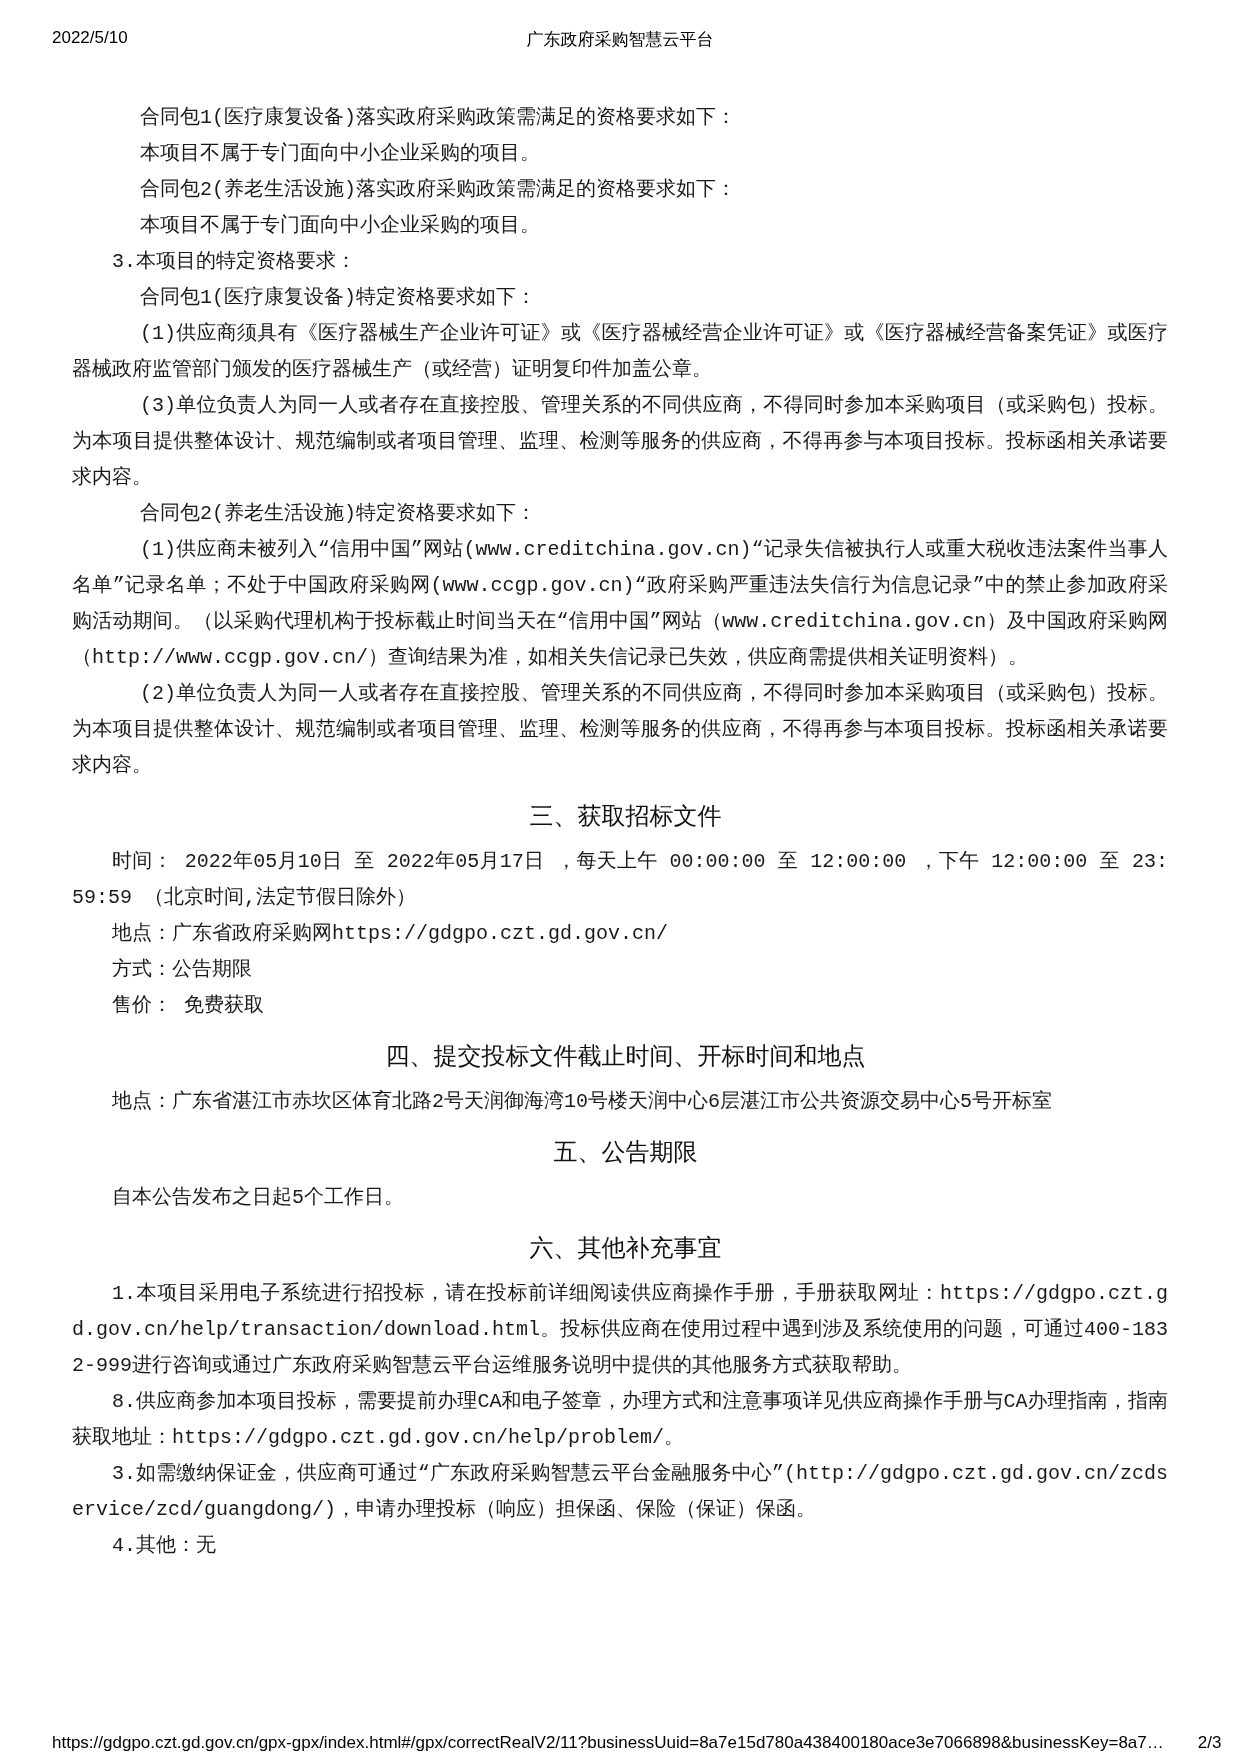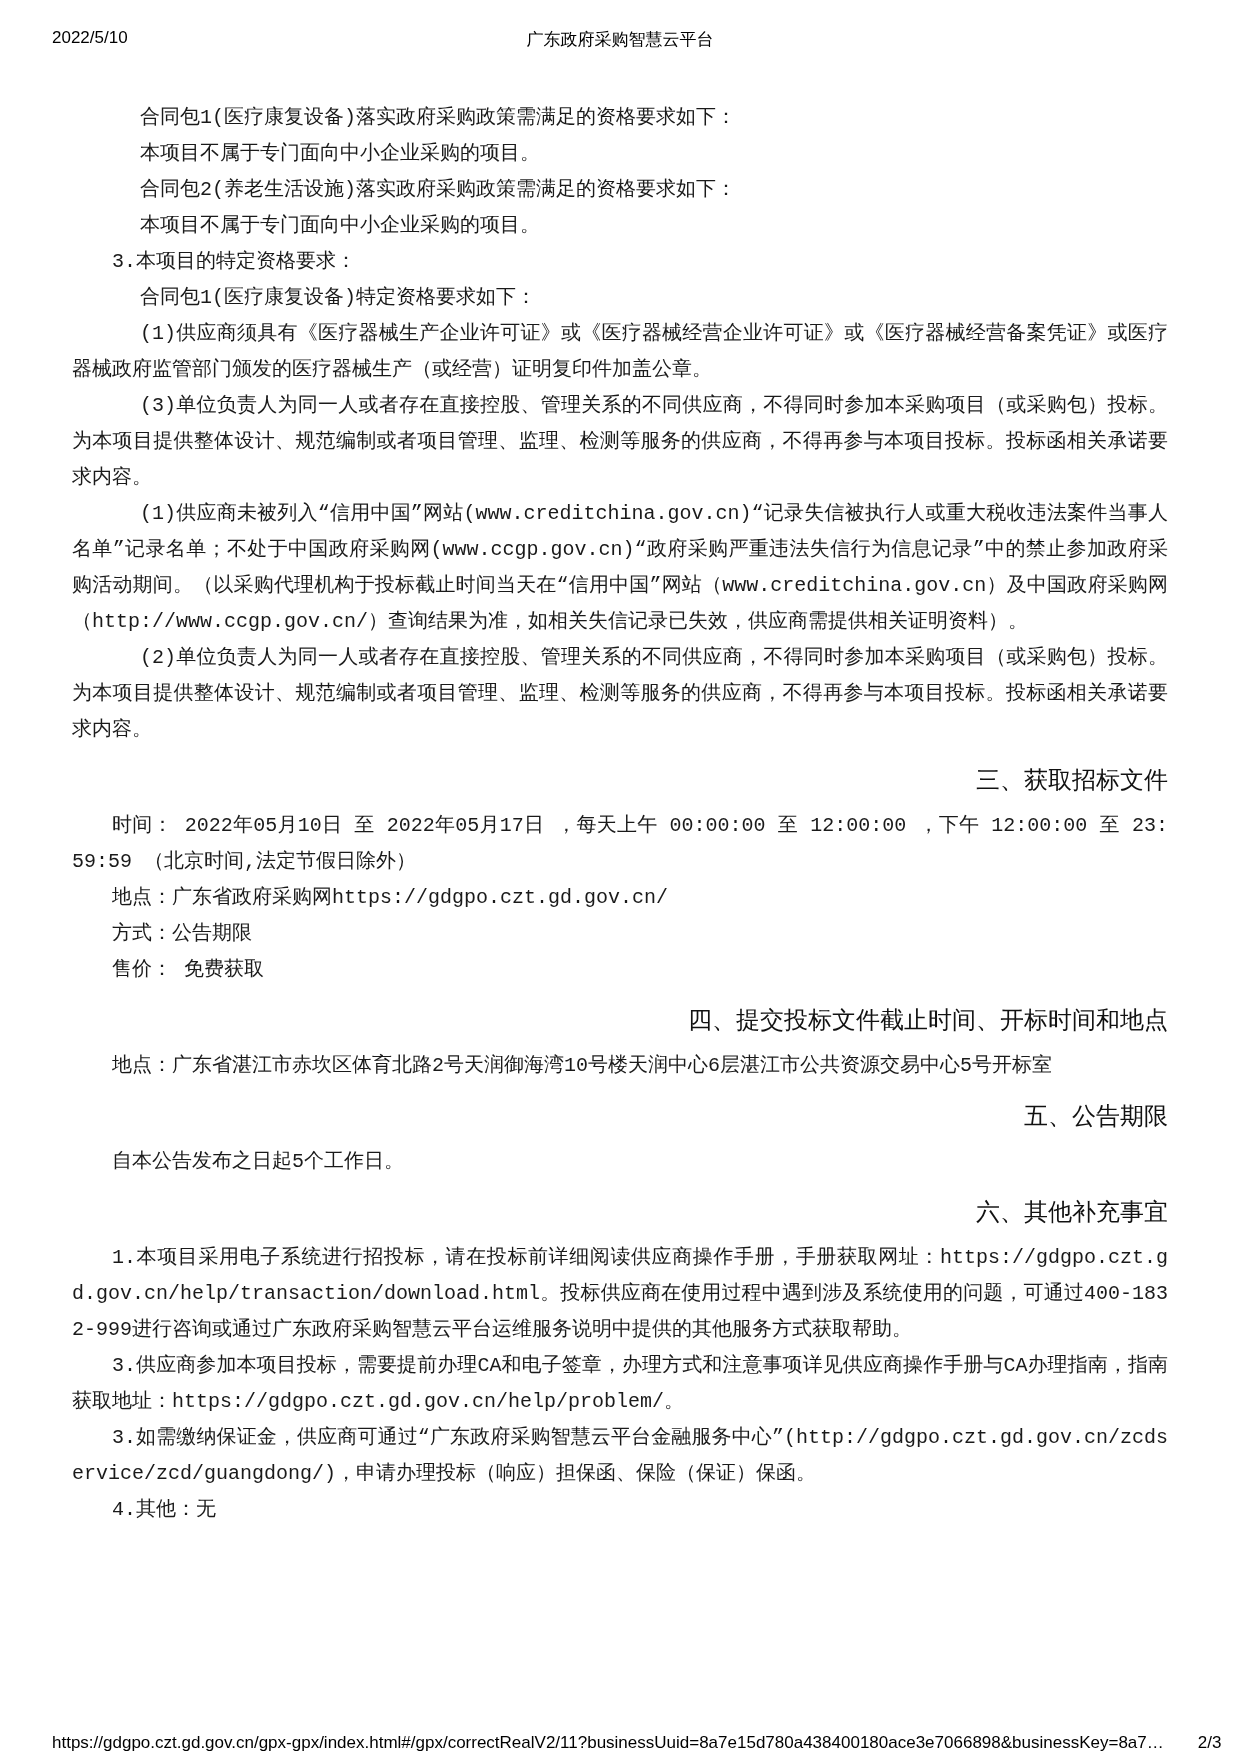--- a/index.html
+++ b/index.html
@@ -34,21 +34,21 @@
     margin-top: 44px;
   }
   .doc-body p { margin: 0; }
   .indent2 { text-indent: 40px; }
   .indent3 { text-indent: 68px; }
   .sec-heading {
     font-size: 24px;
     font-weight: 400;
     line-height: 40px;
     margin: 14px 0 6px 11px;
-    text-align: right;
+    text-align: center;
     text-indent: 0;
     color: #111111;
     word-break: keep-all;
   }
   .page-footer {
     position: absolute;
     left: 52px; right: 52px; top: 1702px;
     font-family: "Liberation Sans", sans-serif;
     font-size: 17px;
     color: #000000;
@@ -72,38 +72,39 @@
 
     <p class="indent3">合同包1(医疗康复设备)落实政府采购政策需满足的资格要求如下：</p>
     <p class="indent3">本项目不属于专门面向中小企业采购的项目。</p>
     <p class="indent3">合同包2(养老生活设施)落实政府采购政策需满足的资格要求如下：</p>
     <p class="indent3">本项目不属于专门面向中小企业采购的项目。</p>
 
     <p class="indent2">3.本项目的特定资格要求：</p>
     <p class="indent3">合同包1(医疗康复设备)特定资格要求如下：</p>
     <p class="indent3">(1)供应商须具有《医疗器械生产企业许可证》或《医疗器械经营企业许可证》或《医疗器械经营备案凭证》或医疗器械政府监管部门颁发的医疗器械生产（或经营）证明复印件加盖公章。</p>
     <p class="indent3">(3)单位负责人为同一人或者存在直接控股、管理关系的不同供应商，不得同时参加本采购项目（或采购包）投标。为本项目提供整体设计、规范编制或者项目管理、监理、检测等服务的供应商，不得再参与本项目投标。投标函相关承诺要求内容。</p>
+    <p class="indent3">合同包2(养老生活设施)特定资格要求如下：</p>
     <p class="indent3">(1)供应商未被列入“信用中国”网站(www.creditchina.gov.cn)“记录失信被执行人或重大税收违法案件当事人名单”记录名单；不处于中国政府采购网(www.ccgp.gov.cn)“政府采购严重违法失信行为信息记录”中的禁止参加政府采购活动期间。（以采购代理机构于投标截止时间当天在“信用中国”网站（www.creditchina.gov.cn）及中国政府采购网（http://www.ccgp.gov.cn/）查询结果为准，如相关失信记录已失效，供应商需提供相关证明资料）。</p>
     <p class="indent3">(2)单位负责人为同一人或者存在直接控股、管理关系的不同供应商，不得同时参加本采购项目（或采购包）投标。为本项目提供整体设计、规范编制或者项目管理、监理、检测等服务的供应商，不得再参与本项目投标。投标函相关承诺要求内容。</p>
 
     <h2 class="sec-heading">三、获取招标文件</h2>
     <p class="indent2">时间： 2022年05月10日 至 2022年05月17日 ，每天上午 00:00:00 至 12:00:00 ，下午 12:00:00 至 23:59:59 （北京时间,法定节假日除外）</p>
     <p class="indent2">地点：广东省政府采购网https://gdgpo.czt.gd.gov.cn/</p>
     <p class="indent2">方式：公告期限</p>
     <p class="indent2">售价： 免费获取</p>
 
     <h2 class="sec-heading">四、提交投标文件截止时间、开标时间和地点</h2>
     <p class="indent2">地点：广东省湛江市赤坎区体育北路2号天润御海湾10号楼天润中心6层湛江市公共资源交易中心5号开标室</p>
 
     <h2 class="sec-heading">五、公告期限</h2>
     <p class="indent2">自本公告发布之日起5个工作日。</p>
 
     <h2 class="sec-heading">六、其他补充事宜</h2>
     <p class="indent2">1.本项目采用电子系统进行招投标，请在投标前详细阅读供应商操作手册，手册获取网址：https://gdgpo.czt.gd.gov.cn/help/transaction/download.html。投标供应商在使用过程中遇到涉及系统使用的问题，可通过400-1832-999进行咨询或通过广东政府采购智慧云平台运维服务说明中提供的其他服务方式获取帮助。</p>
-    <p class="indent2">3.供应商参加本项目投标，需要提前办理CA和电子签章，办理方式和注意事项详见供应商操作手册与CA办理指南，指南获取地址：https://gdgpo.czt.gd.gov.cn/help/problem/。</p>
+    <p class="indent2">8.供应商参加本项目投标，需要提前办理CA和电子签章，办理方式和注意事项详见供应商操作手册与CA办理指南，指南获取地址：https://gdgpo.czt.gd.gov.cn/help/problem/。</p>
     <p class="indent2">3.如需缴纳保证金，供应商可通过“广东政府采购智慧云平台金融服务中心”(http://gdgpo.czt.gd.gov.cn/zcdservice/zcd/guangdong/)，申请办理投标（响应）担保函、保险（保证）保函。</p>
     <p class="indent2">4.其他：无</p>
 
   </div>
 
   <div class="page-footer">
     <span class="footer-url">https://gdgpo.czt.gd.gov.cn/gpx-gpx/index.html#/gpx/correctRealV2/11?businessUuid=8a7e15d780a438400180ace3e7066898&amp;businessKey=8a7…</span>
     <span class="footer-page">2/3</span>
   </div>
 

